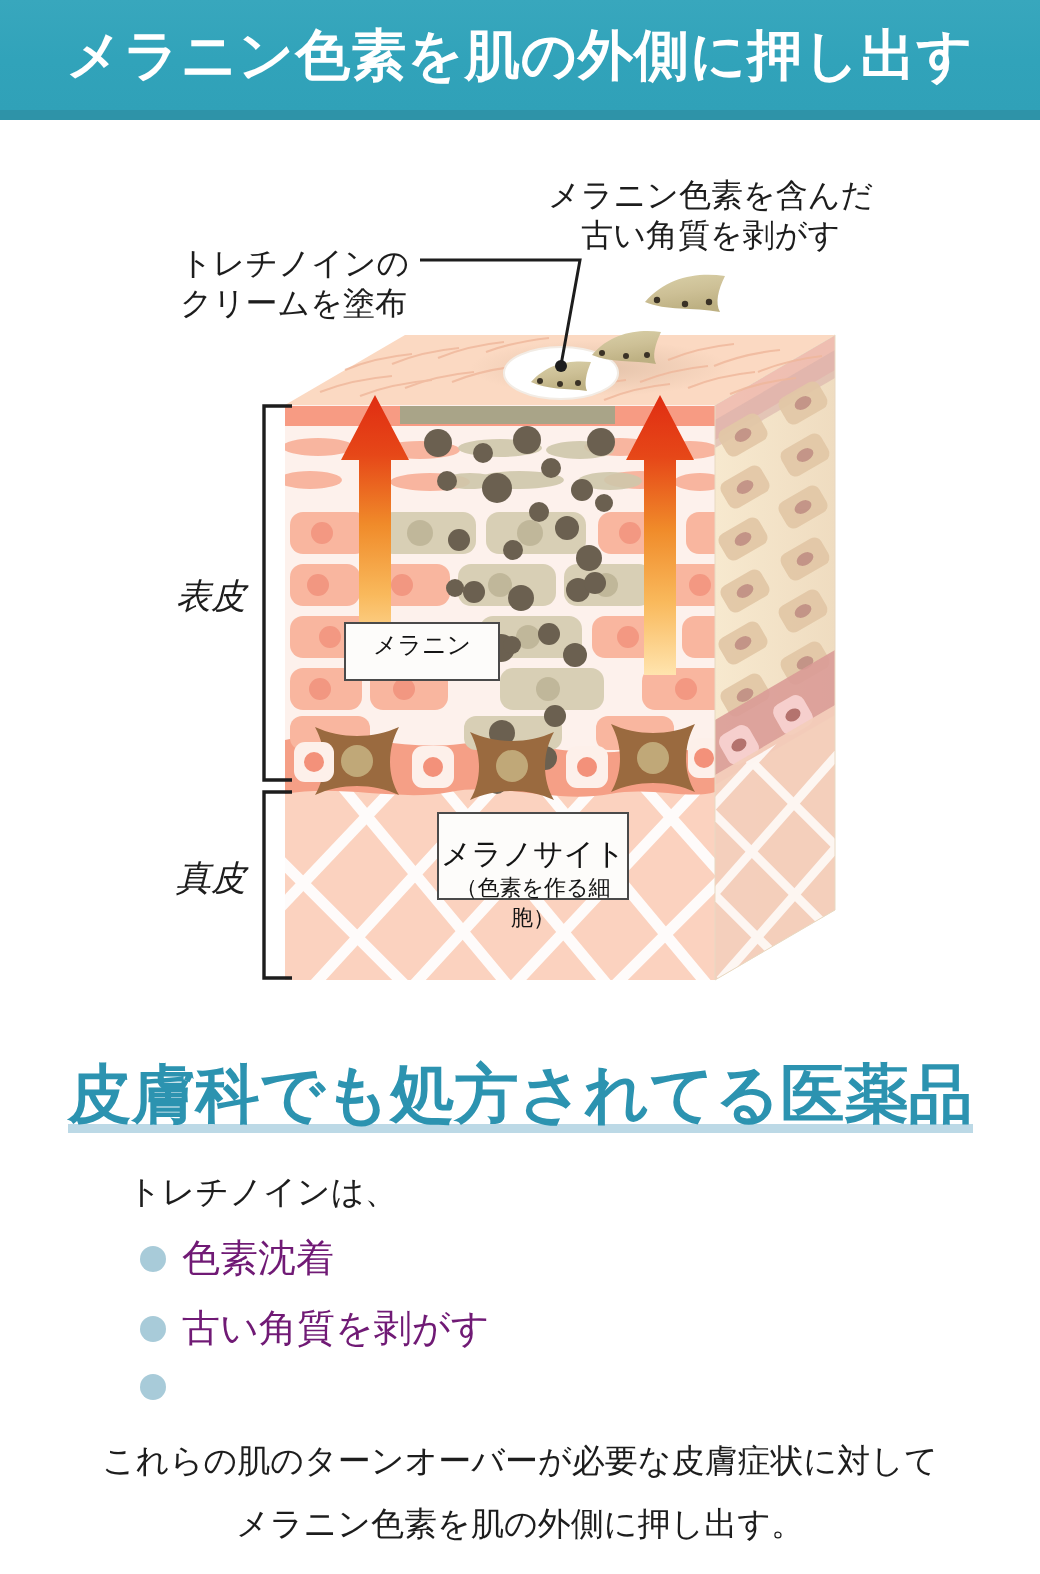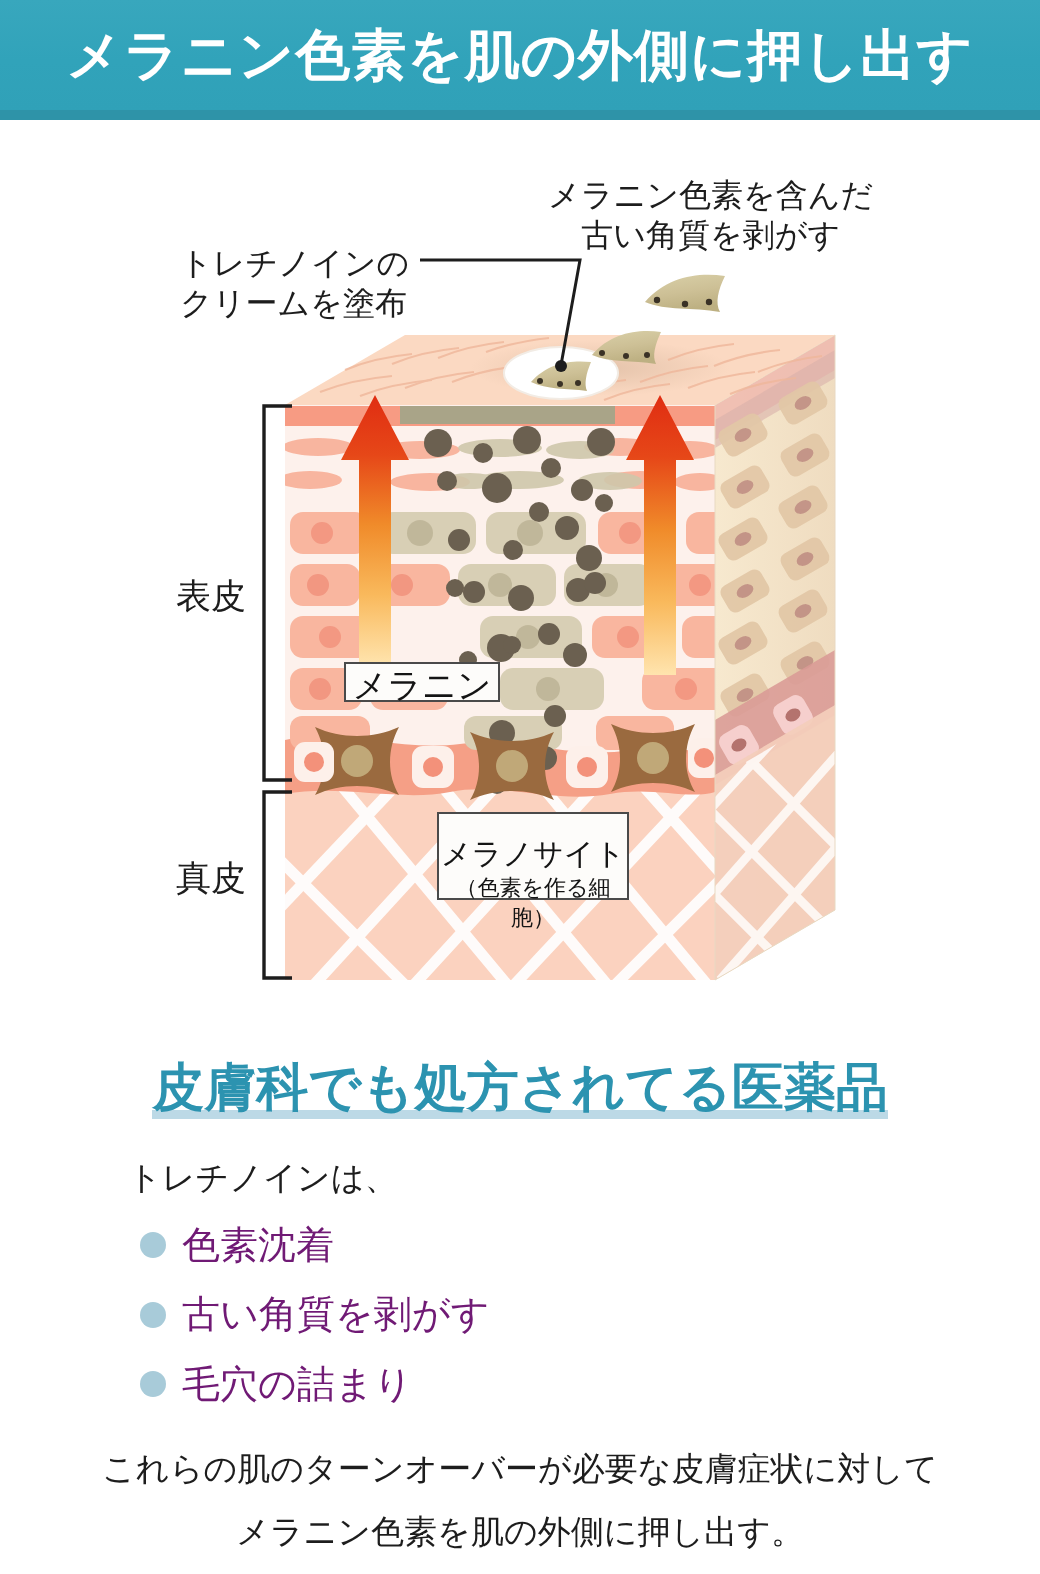--- a/index.html
+++ b/index.html
@@ -26,37 +26,37 @@
   }
 
   
   .figure{position:absolute;left:0;top:120px;width:1040px;height:910px;}
   .figure svg{display:block;}
 
   
   .anno{position:absolute;color:#1d1d1d;font-size:32px;line-height:1.25;font-weight:500;white-space:nowrap;}
   .anno-left{left:180px;top:123px;text-align:left;}
   .anno-right{left:548px;top:55px;text-align:center;}
-  .layer-label{position:absolute;color:#1d1d1d;font-size:35px;font-weight:500;white-space:nowrap;}
+  .layer-label{position:absolute;color:#1d1d1d;font-size:35px;font-weight:500;white-space:nowrap;font-style:italic;}
   .label-epidermis{left:176px;top:453px;}
   .label-dermis{left:176px;top:735px;}
 
   .callout{
     position:absolute;background:#fdfcfa;border:2px solid #4a4a4a;
     color:#141414;font-weight:500;text-align:center;box-sizing:border-box;
   }
-  .callout-melanin{left:344px;top:502px;width:156px;height:40px;font-size:34px;line-height:43px;margin-top:40px;}
+  .callout-melanin{left:344px;top:502px;width:156px;height:59px;font-size:24px;line-height:43px;}
   .callout-melanocyte{left:437px;top:692px;width:192px;height:88px;padding-top:21px;}
   .callout-melanocyte .l1{font-size:30px;line-height:38px;display:block;}
   .callout-melanocyte .l2{font-size:22px;line-height:30px;display:block;}
 
   
   .lower{position:absolute;left:0;top:1030px;width:1040px;}
   .section-heading{
-    text-align:center;font-size:52px;font-weight:bold;color:#2c93b0;
+    text-align:center;font-size:64px;font-weight:bold;color:#2c93b0;
     line-height:1.15;white-space:nowrap;margin:28px 0 0 0;
     position:relative;display:inline-block;
   }
   .heading-wrap{text-align:center;}
   .heading-underline{
     display:block;height:9px;background:#bcd9e6;margin-top:-8px;
     width:100%;
   }
   .intro{
     margin:38px 0 0 128px;font-size:33px;color:#1d1d1d;line-height:1.3;
@@ -462,21 +462,20 @@
     <li>
       <span class="dot"></span>
       <span>色素沈着</span>
     </li>
     <li>
       <span class="dot"></span>
       <span>古い角質を剥がす</span>
     </li>
     <li>
       <span class="dot"></span>
-      <span>毛穴の詰まり</span>
     </li>
   </ul>
 
   <div class="closing">
     <div>これらの肌のターンオーバーが必要な皮膚症状に対して</div>
     <div>メラニン色素を肌の外側に押し出す。</div>
   </div>
 </div>
 
 </body></html>

